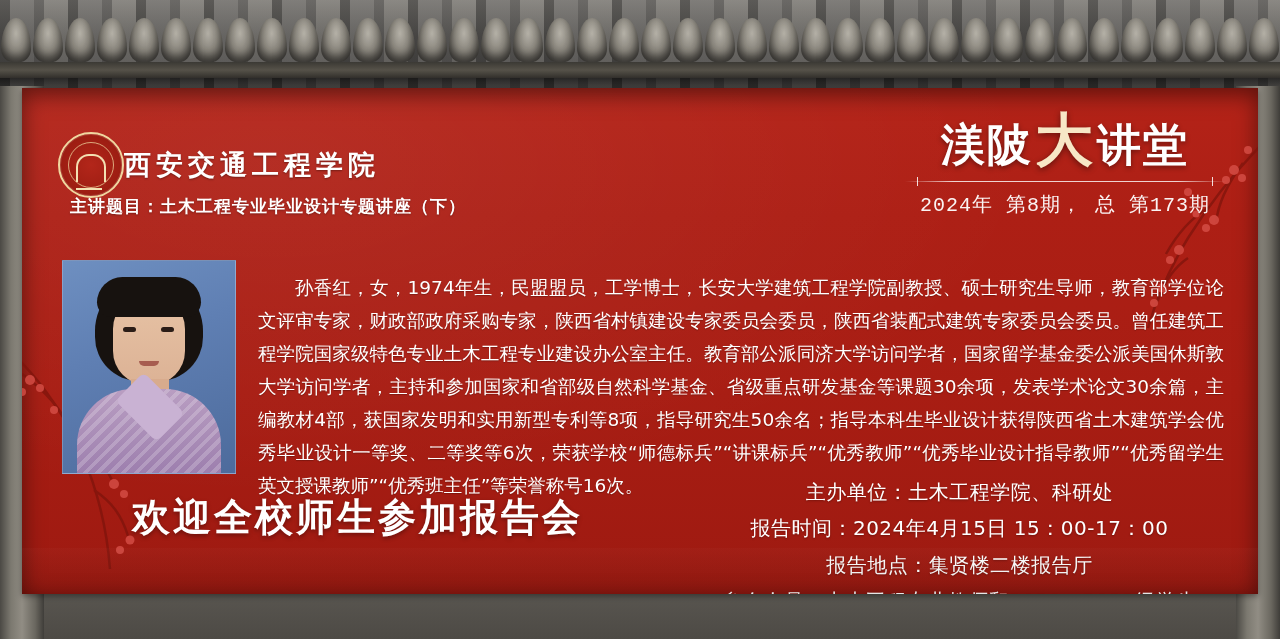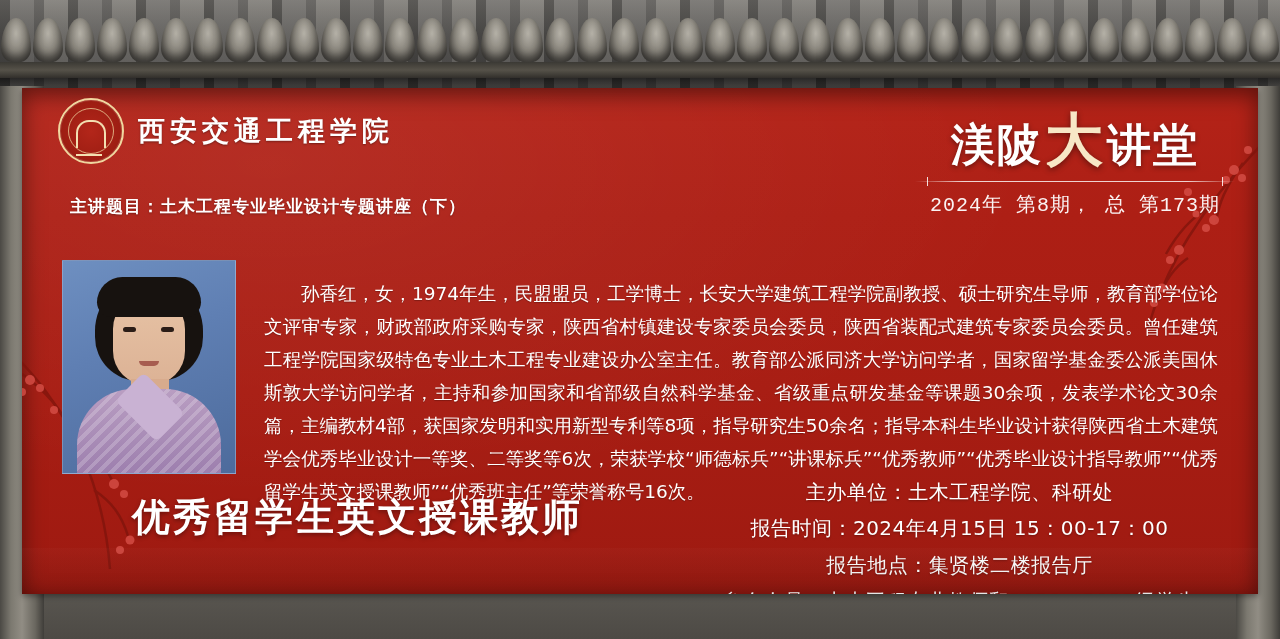--- a/index.html
+++ b/index.html
@@ -104,24 +104,24 @@
     pointer-events: none;
     opacity: .85;
   }
   .blossom.tr { right: -10px; top: 40px; width: 230px; height: 230px; }
   .blossom.bl { left: -20px; bottom: 20px; width: 260px; height: 260px; }
 
   
   .logo-row {
     position: absolute;
     left: 36px;
-    top: 10px;
+    top: 44px;
     display: flex;
     align-items: center;
-    gap: 14px;
+    gap: 0;
   }
   .logo-seal {
     width: 62px; height: 62px;
     border-radius: 50%;
     border: 2px solid #f0d7a0;
     background: radial-gradient(circle at 50% 50%, #b3261a 0%, #9c1d12 70%, #8d170e 100%);
     position: relative;
     box-shadow: 0 0 0 1px rgba(255,255,255,0.15) inset;
   }
   .logo-seal::before {
@@ -162,21 +162,21 @@
     color: #ffffff;
     font-size: 12.5px;
     letter-spacing: 2.2px;
     font-weight: 700;
     font-family: "Liberation Serif", serif;
   }
 
   
   .masthead {
     position: absolute;
-    right: 18px;
+    right: 28px;
     top: 22px;
     width: 330px;
     text-align: center;
   }
   .masthead-title {
     color: #ffffff;
     font-size: 44px;
     font-weight: 700;
     letter-spacing: 2px;
     font-family: "DejaVu Sans", "Liberation Sans", sans-serif;
@@ -312,21 +312,21 @@
     left: 228px;
     top: 176px;
     width: 982px;
     color: #ffffff;
     font-family: "DejaVu Sans", "Liberation Sans", sans-serif;
     font-size: 18.5px;
     line-height: 1.78;
     text-align: justify;
     text-shadow: 0 1px 1px rgba(0,0,0,.25);
   }
-  .bio p { margin: 14px; text-indent: 2em; }
+  .bio p { margin: 8px; text-indent: 2em; }
 
   
   .welcome {
     position: absolute;
     left: 110px;
     top: 404px;
     color: #ffffff;
     font-size: 38px;
     font-weight: 700;
     letter-spacing: 3px;
@@ -481,21 +481,21 @@
       <div class="mouth"></div>
       <div class="neck"></div>
       <div class="body"></div>
       <div class="collar"></div>
     </div>
 
     <div class="bio">
       <p>孙香红，女，1974年生，民盟盟员，工学博士，长安大学建筑工程学院副教授、硕士研究生导师，教育部学位论文评审专家，财政部政府采购专家，陕西省村镇建设专家委员会委员，陕西省装配式建筑专家委员会委员。曾任建筑工程学院国家级特色专业土木工程专业建设办公室主任。教育部公派同济大学访问学者，国家留学基金委公派美国休斯敦大学访问学者，主持和参加国家和省部级自然科学基金、省级重点研发基金等课题30余项，发表学术论文30余篇，主编教材4部，获国家发明和实用新型专利等8项，指导研究生50余名；指导本科生毕业设计获得陕西省土木建筑学会优秀毕业设计一等奖、二等奖等6次，荣获学校“师德标兵”“讲课标兵”“优秀教师”“优秀毕业设计指导教师”“优秀留学生英文授课教师”“优秀班主任”等荣誉称号16次。</p>
     </div>
 
-    <div class="welcome">优秀留学生英文授课教师</div>
+    <div class="welcome">欢迎全校师生参加报告会</div>
 
     <div class="info">
       <div class="info-row">主办单位：土木工程学院、科研处</div>
       <div class="info-row">报告时间：2024年4月15日  15：00-17：00</div>
       <div class="info-row">报告地点：集贤楼二楼报告厅</div>
       <div class="info-row">参会人员：土木工程专业教师和2020、2021级学生</div>
     </div>
 
     <div class="banner-bottom-strip"></div>
   </div>

